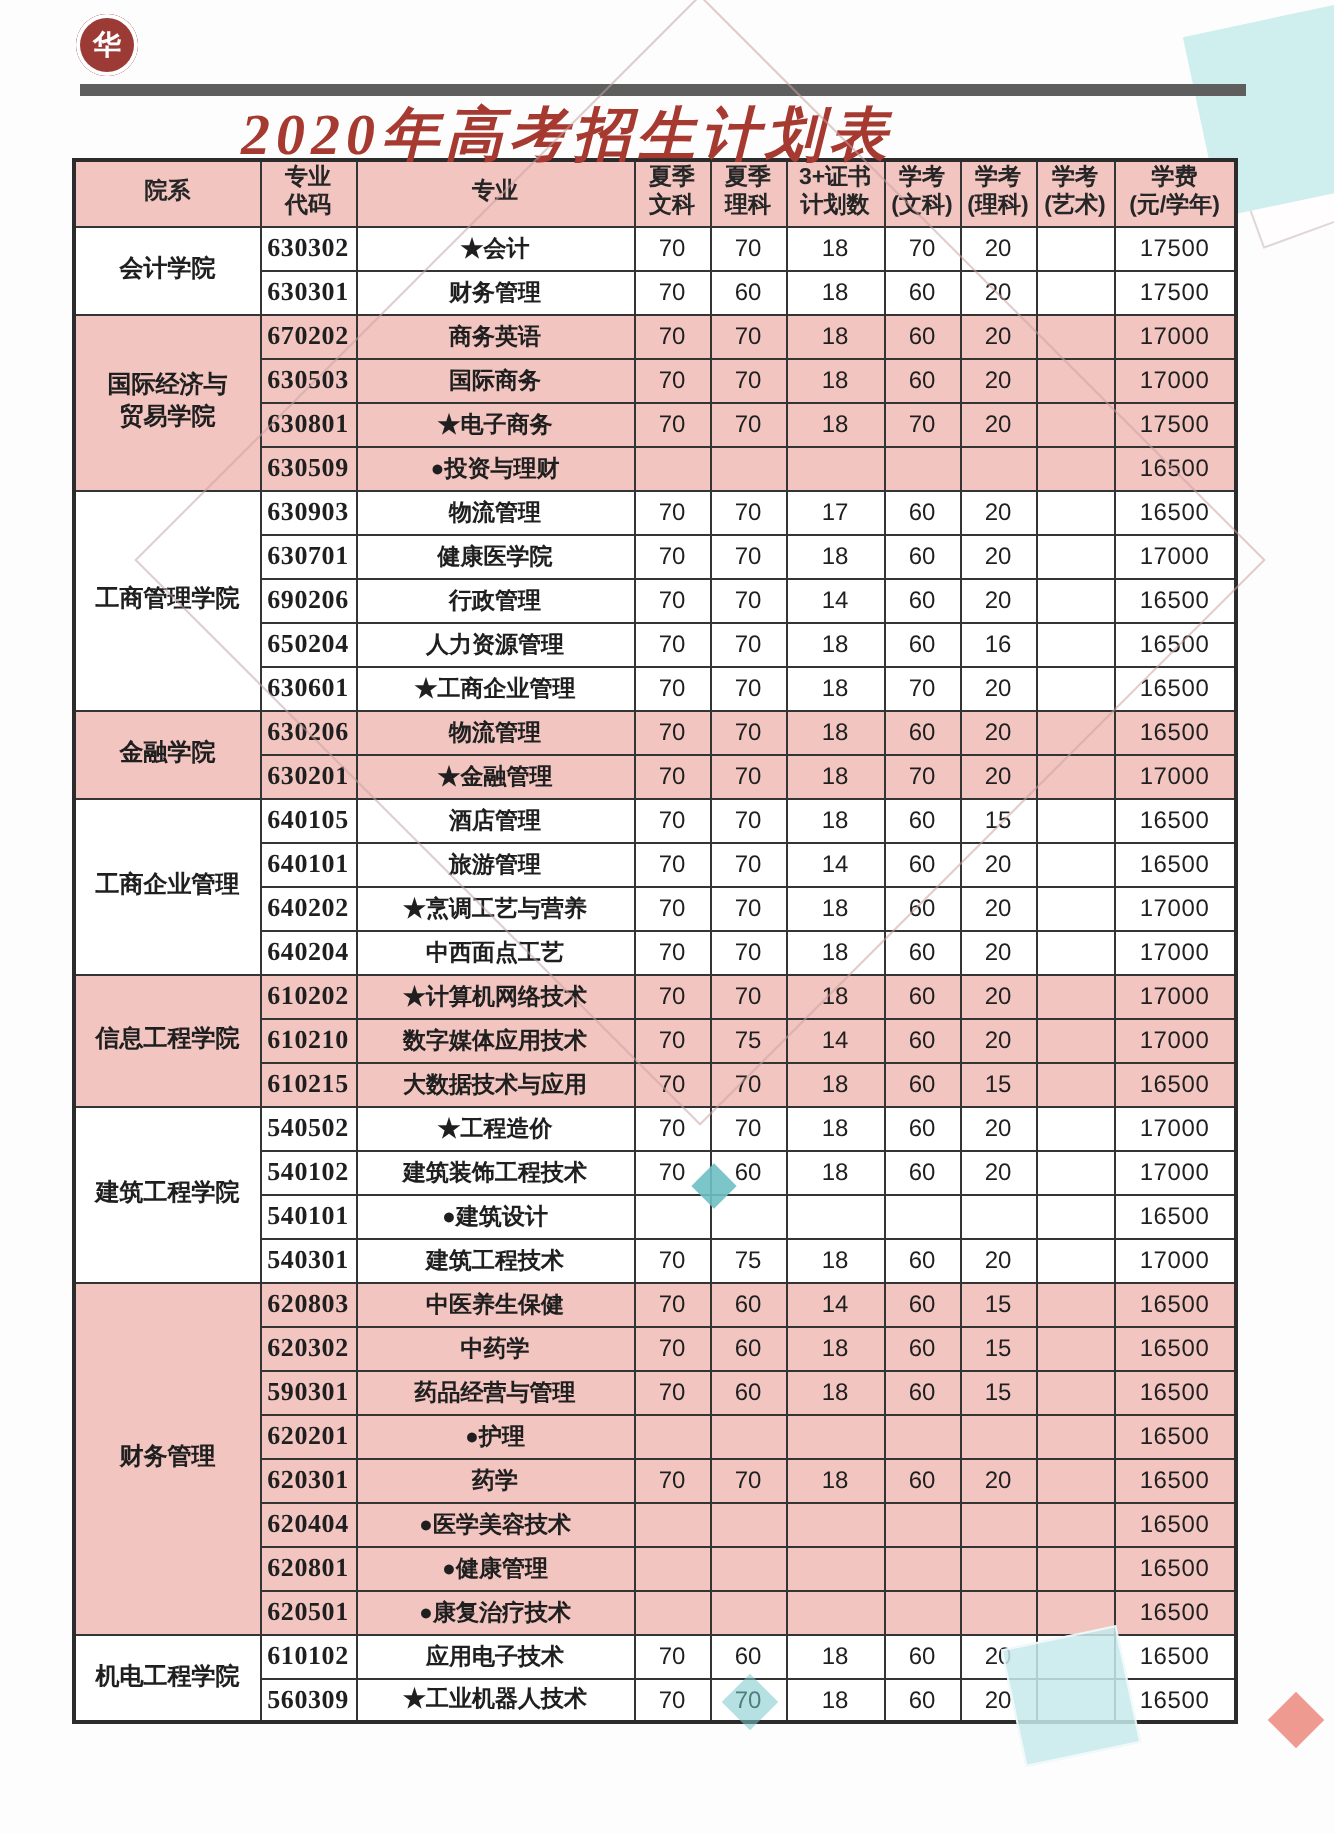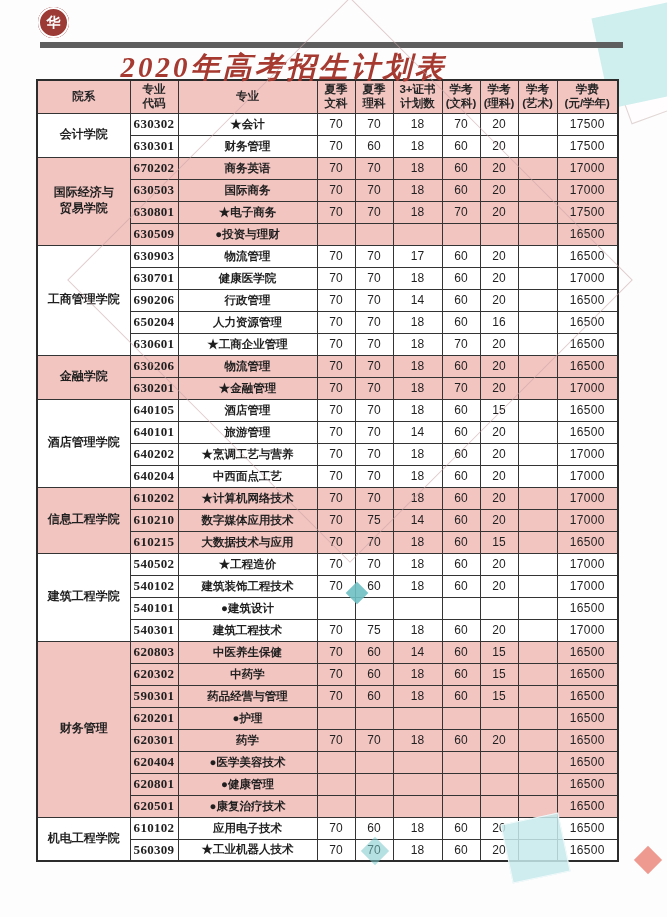--- a/index.html
+++ b/index.html
@@ -264,21 +264,21 @@
           <td class="major">★金融管理</td>
           <td class="num">70</td>
           <td class="num">70</td>
           <td class="num">18</td>
           <td class="num">70</td>
           <td class="num">20</td>
           <td class="num"></td>
           <td class="fee">17000</td>
         </tr>
         <tr>
-          <td class="dept" rowspan="4">酒店管理学院</td>
+          <td class="dept" rowspan="4">工商企业管理</td>
           <td class="code">640105</td>
           <td class="major">酒店管理</td>
           <td class="num">70</td>
           <td class="num">70</td>
           <td class="num">18</td>
           <td class="num">60</td>
           <td class="num">15</td>
           <td class="num"></td>
           <td class="fee">16500</td>
         </tr>

